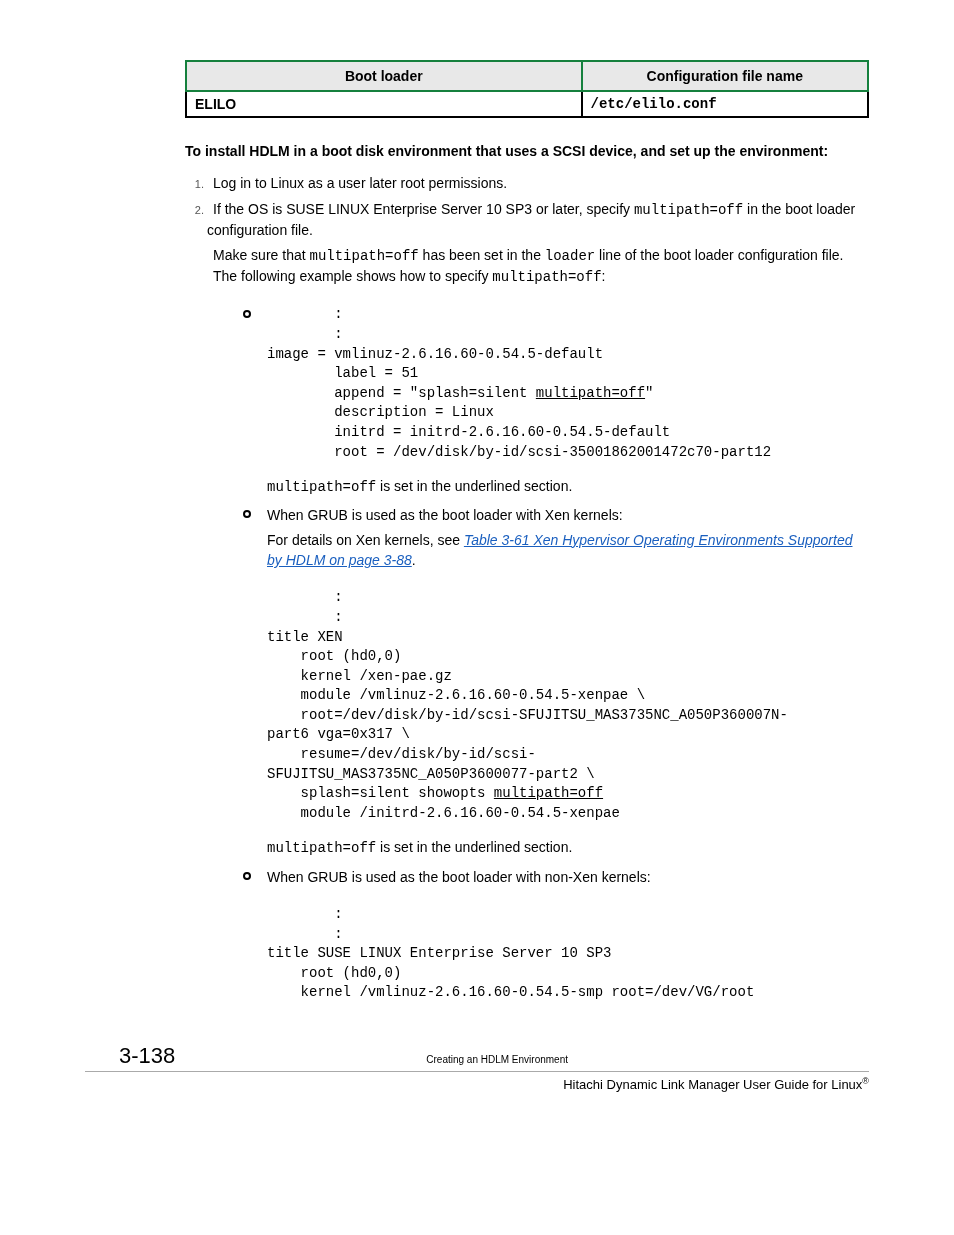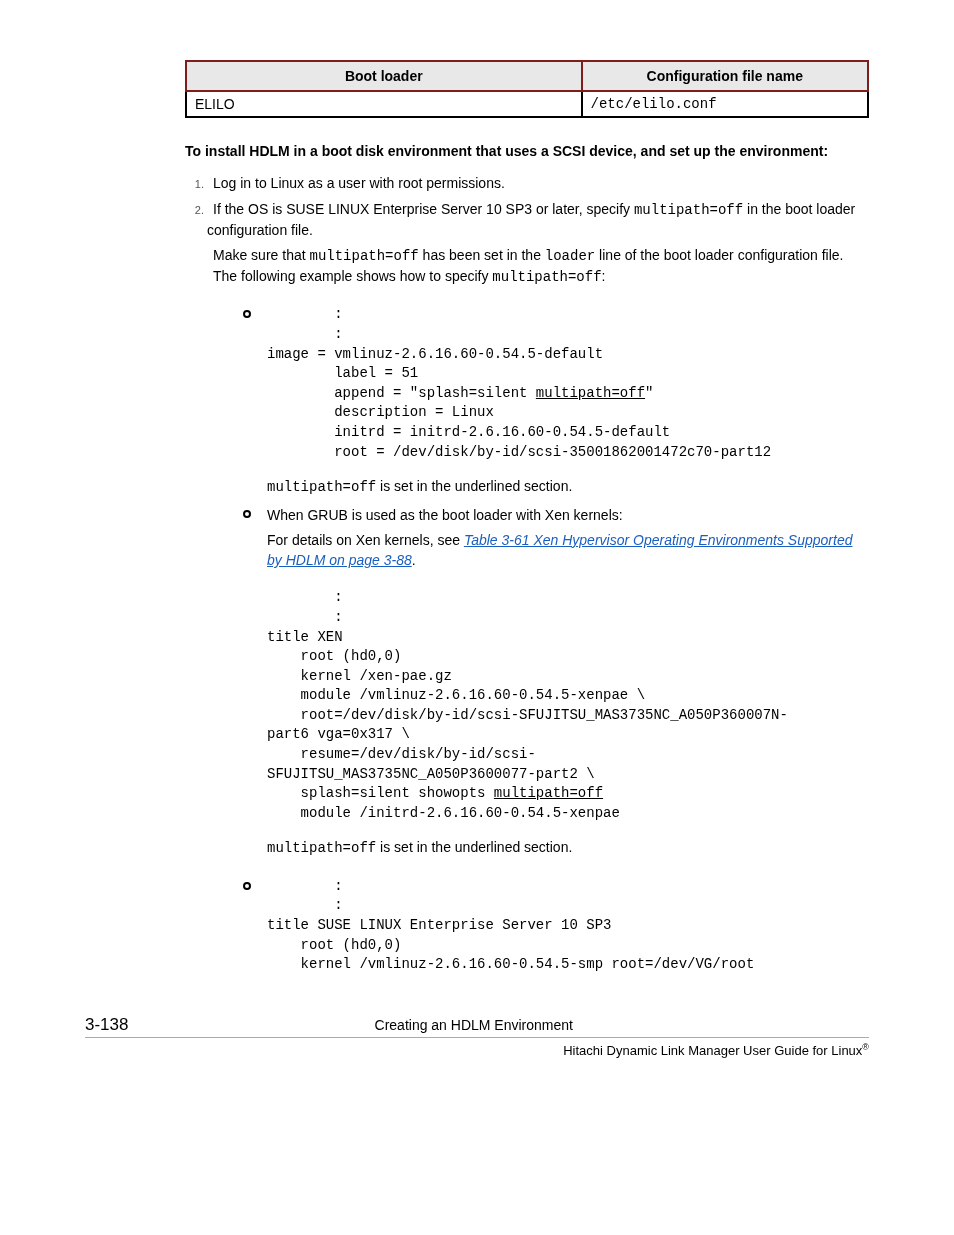--- a/index.html
+++ b/index.html
@@ -20,27 +20,28 @@
   }
   table.boot-table {
     border-collapse: collapse;
     width: 100%;
     margin-bottom: 22px;
   }
   table.boot-table th {
     background: #e8e8e8;
     font-weight: bold;
     padding: 6px 8px;
-    border: 2px solid #7f1d1d;
+    border: 2px solid #15803d;
     font-size: 14px;
   }
   table.boot-table td {
     padding: 4px 8px;
     border: 2px solid #000;
     font-size: 14px;
+    font-weight: bold;
   }
   .col-bootloader { width: 58%; }
   .col-filename { width: 42%; }
   .mono { font-family: "Courier New", monospace; font-size: 14px; }
   .heading {
     font-weight: bold;
     margin: 24px 0 12px 0;
     line-height: 1.35;
   }
   ol.main-list {
@@ -91,22 +92,22 @@
   .sub-para { margin: 2px 0 4px 0; line-height: 1.45; }
   .footer {
     margin-top: 40px;
   }
   .page-num-row {
     display: flex;
     align-items: baseline;
     justify-content: space-between;
     font-size: 14px;
   }
-  .page-num { font-size: 17px; }
-  .footer-title { flex: 1; text-align: center; font-size: 14px; }
+  .page-num { font-size: 22px; margin-left: 34px; }
+  .footer-title { flex: 1; text-align: center; font-size: 10px; }
   hr.footer-rule {
     border: none;
     border-top: 1px solid #aaa;
     margin: 2px 0 4px 0;
   }
   .footer-book { text-align: right; font-size: 13px; }
   .footer-book sup { font-size: 9px; }
 </style>
 </head>
 <body>
@@ -126,21 +127,21 @@
           <td>ELILO</td>
           <td class="mono">/etc/elilo.conf</td>
         </tr>
       </tbody>
     </table>
 
     <div class="heading">To install HDLM in a boot disk environment that uses a SCSI device, and set up the environment:</div>
 
     <ol class="main-list">
       <li>
-        <span class="li-body">Log in to Linux as a user with root permissions.</span>
+        <span class="li-body">Log in to Linux as a user later root permissions.</span>
       </li>
       <li>
         <span class="li-body">
           <span>If the OS is SUSE LINUX Enterprise Server 10 SP3 or later, specify </span><span class="mono">multipath=off</span><span> in the boot loader configuration file.</span>
         </span>
         <div class="step-para">
           <span>Make sure that </span><span class="mono">multipath=off</span><span> has been set in the </span><span class="mono">loader</span><span> line of the boot loader configuration file. The following example shows how to specify </span><span class="mono">multipath=off</span><span>:</span>
         </div>
 
         <ul class="sublist">
@@ -175,20 +176,21 @@
     resume=/dev/disk/by-id/scsi-
 SFUJITSU_MAS3735NC_A050P3600077-part2 \
     splash=silent showopts </span><span class="underline">multipath=off</span><span>
     module /initrd-2.6.16.60-0.54.5-xenpae</span></pre>
             <div class="sub-para">
               <span class="mono">multipath=off</span><span> is set in the underlined section.</span>
             </div>
           </li>
 
           <li>
+            <div class="sub-para">When GRUB is used as the boot loader with non-Xen kernels:</div>
 <pre class="code">        :
         :
 title SUSE LINUX Enterprise Server 10 SP3
     root (hd0,0)
     kernel /vmlinuz-2.6.16.60-0.54.5-smp root=/dev/VG/root</pre>
           </li>
 
         </ul>
       </li>
     </ol>

